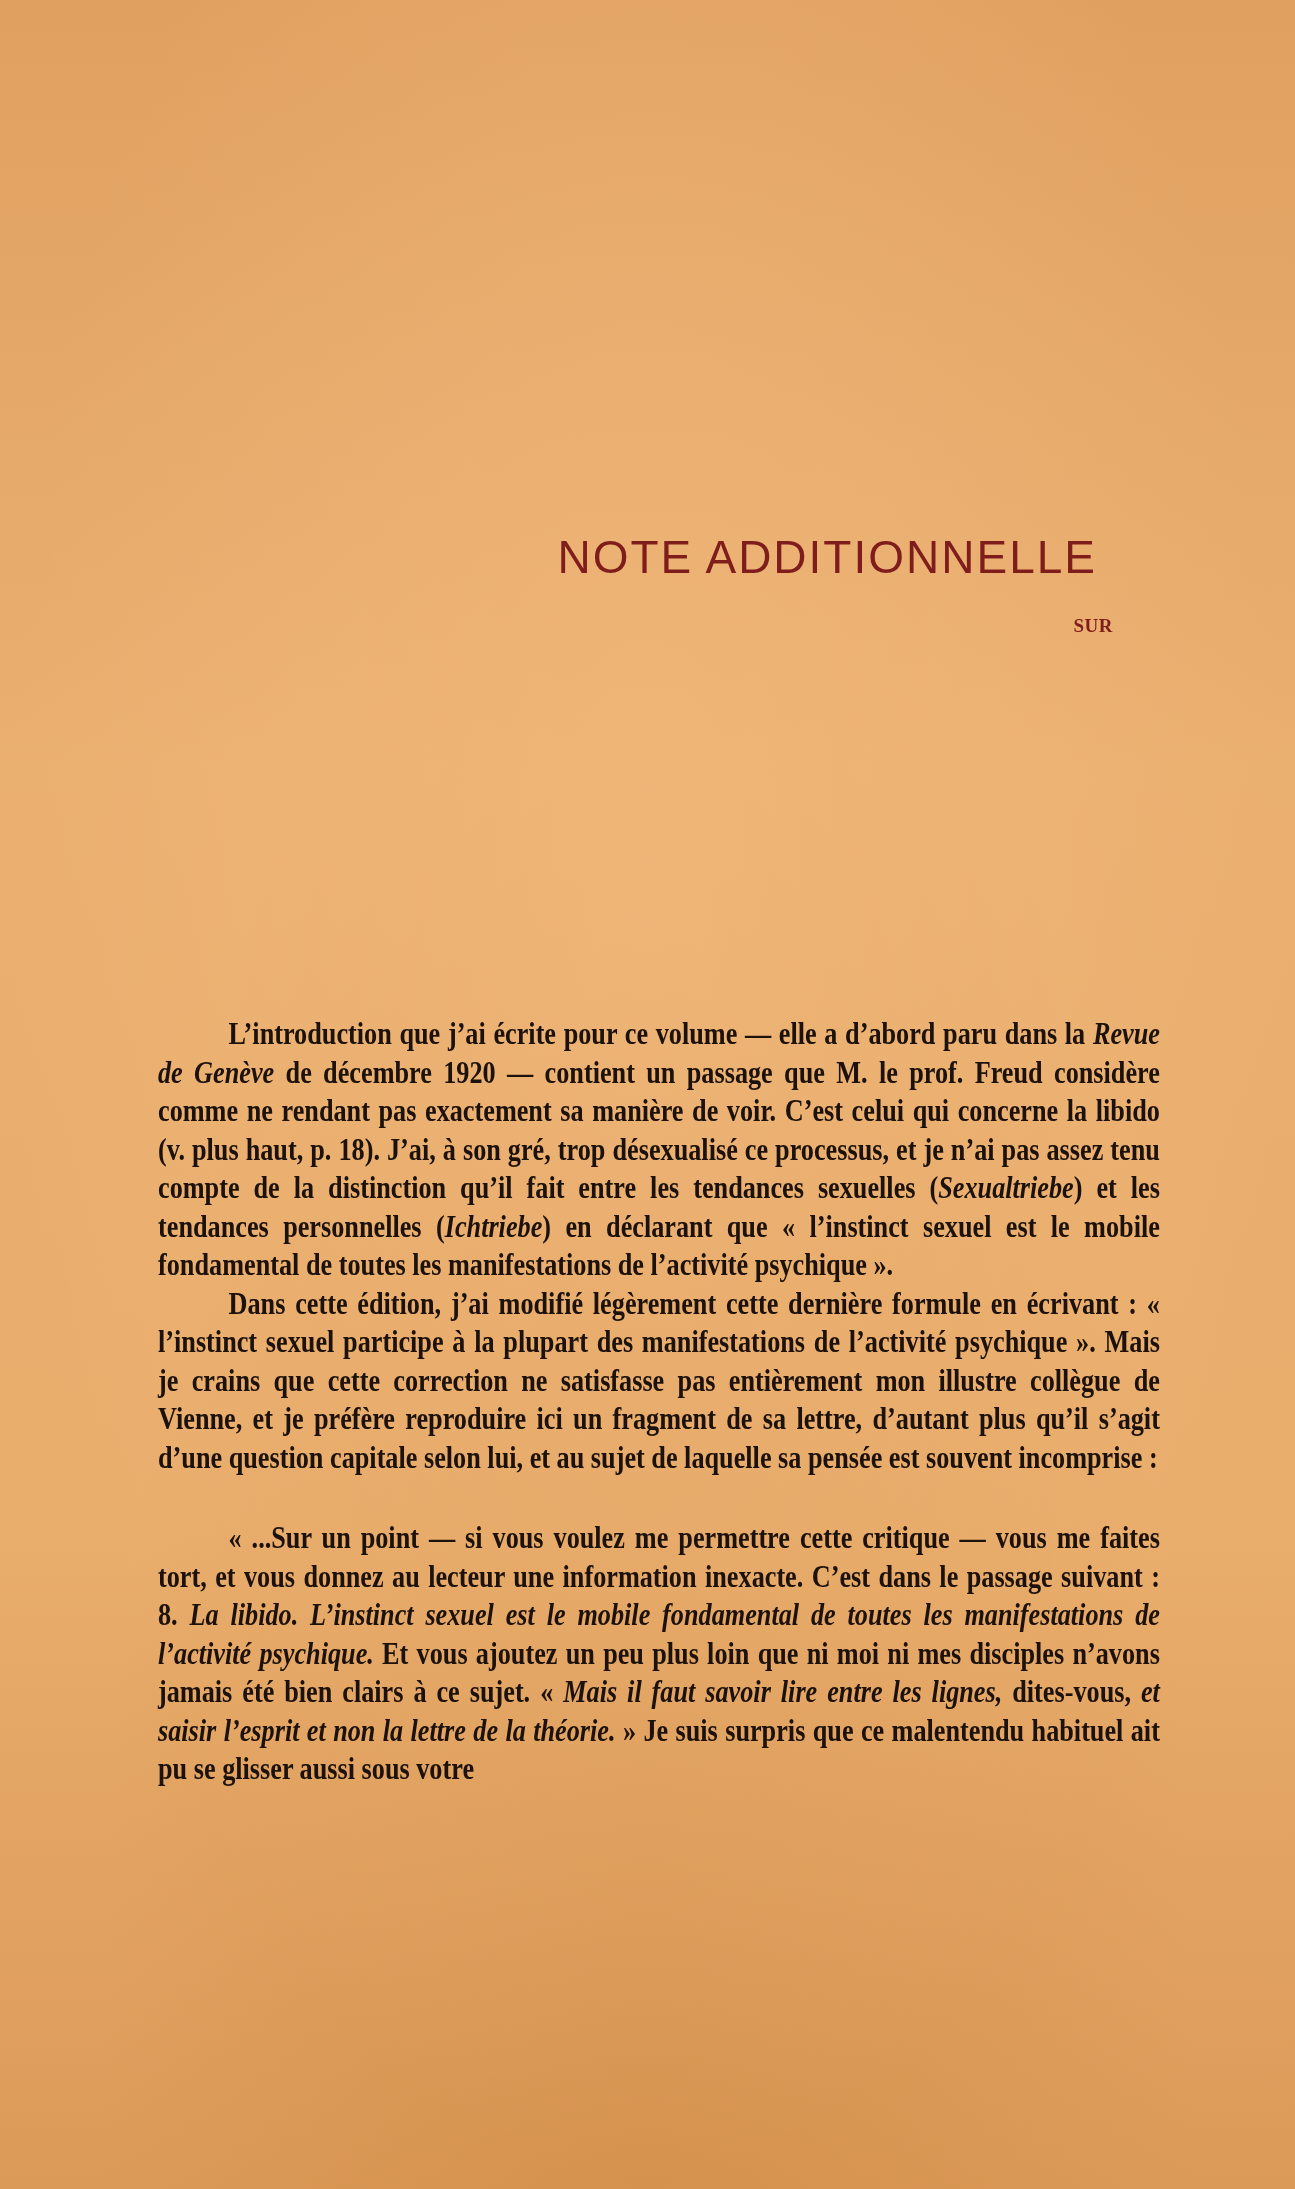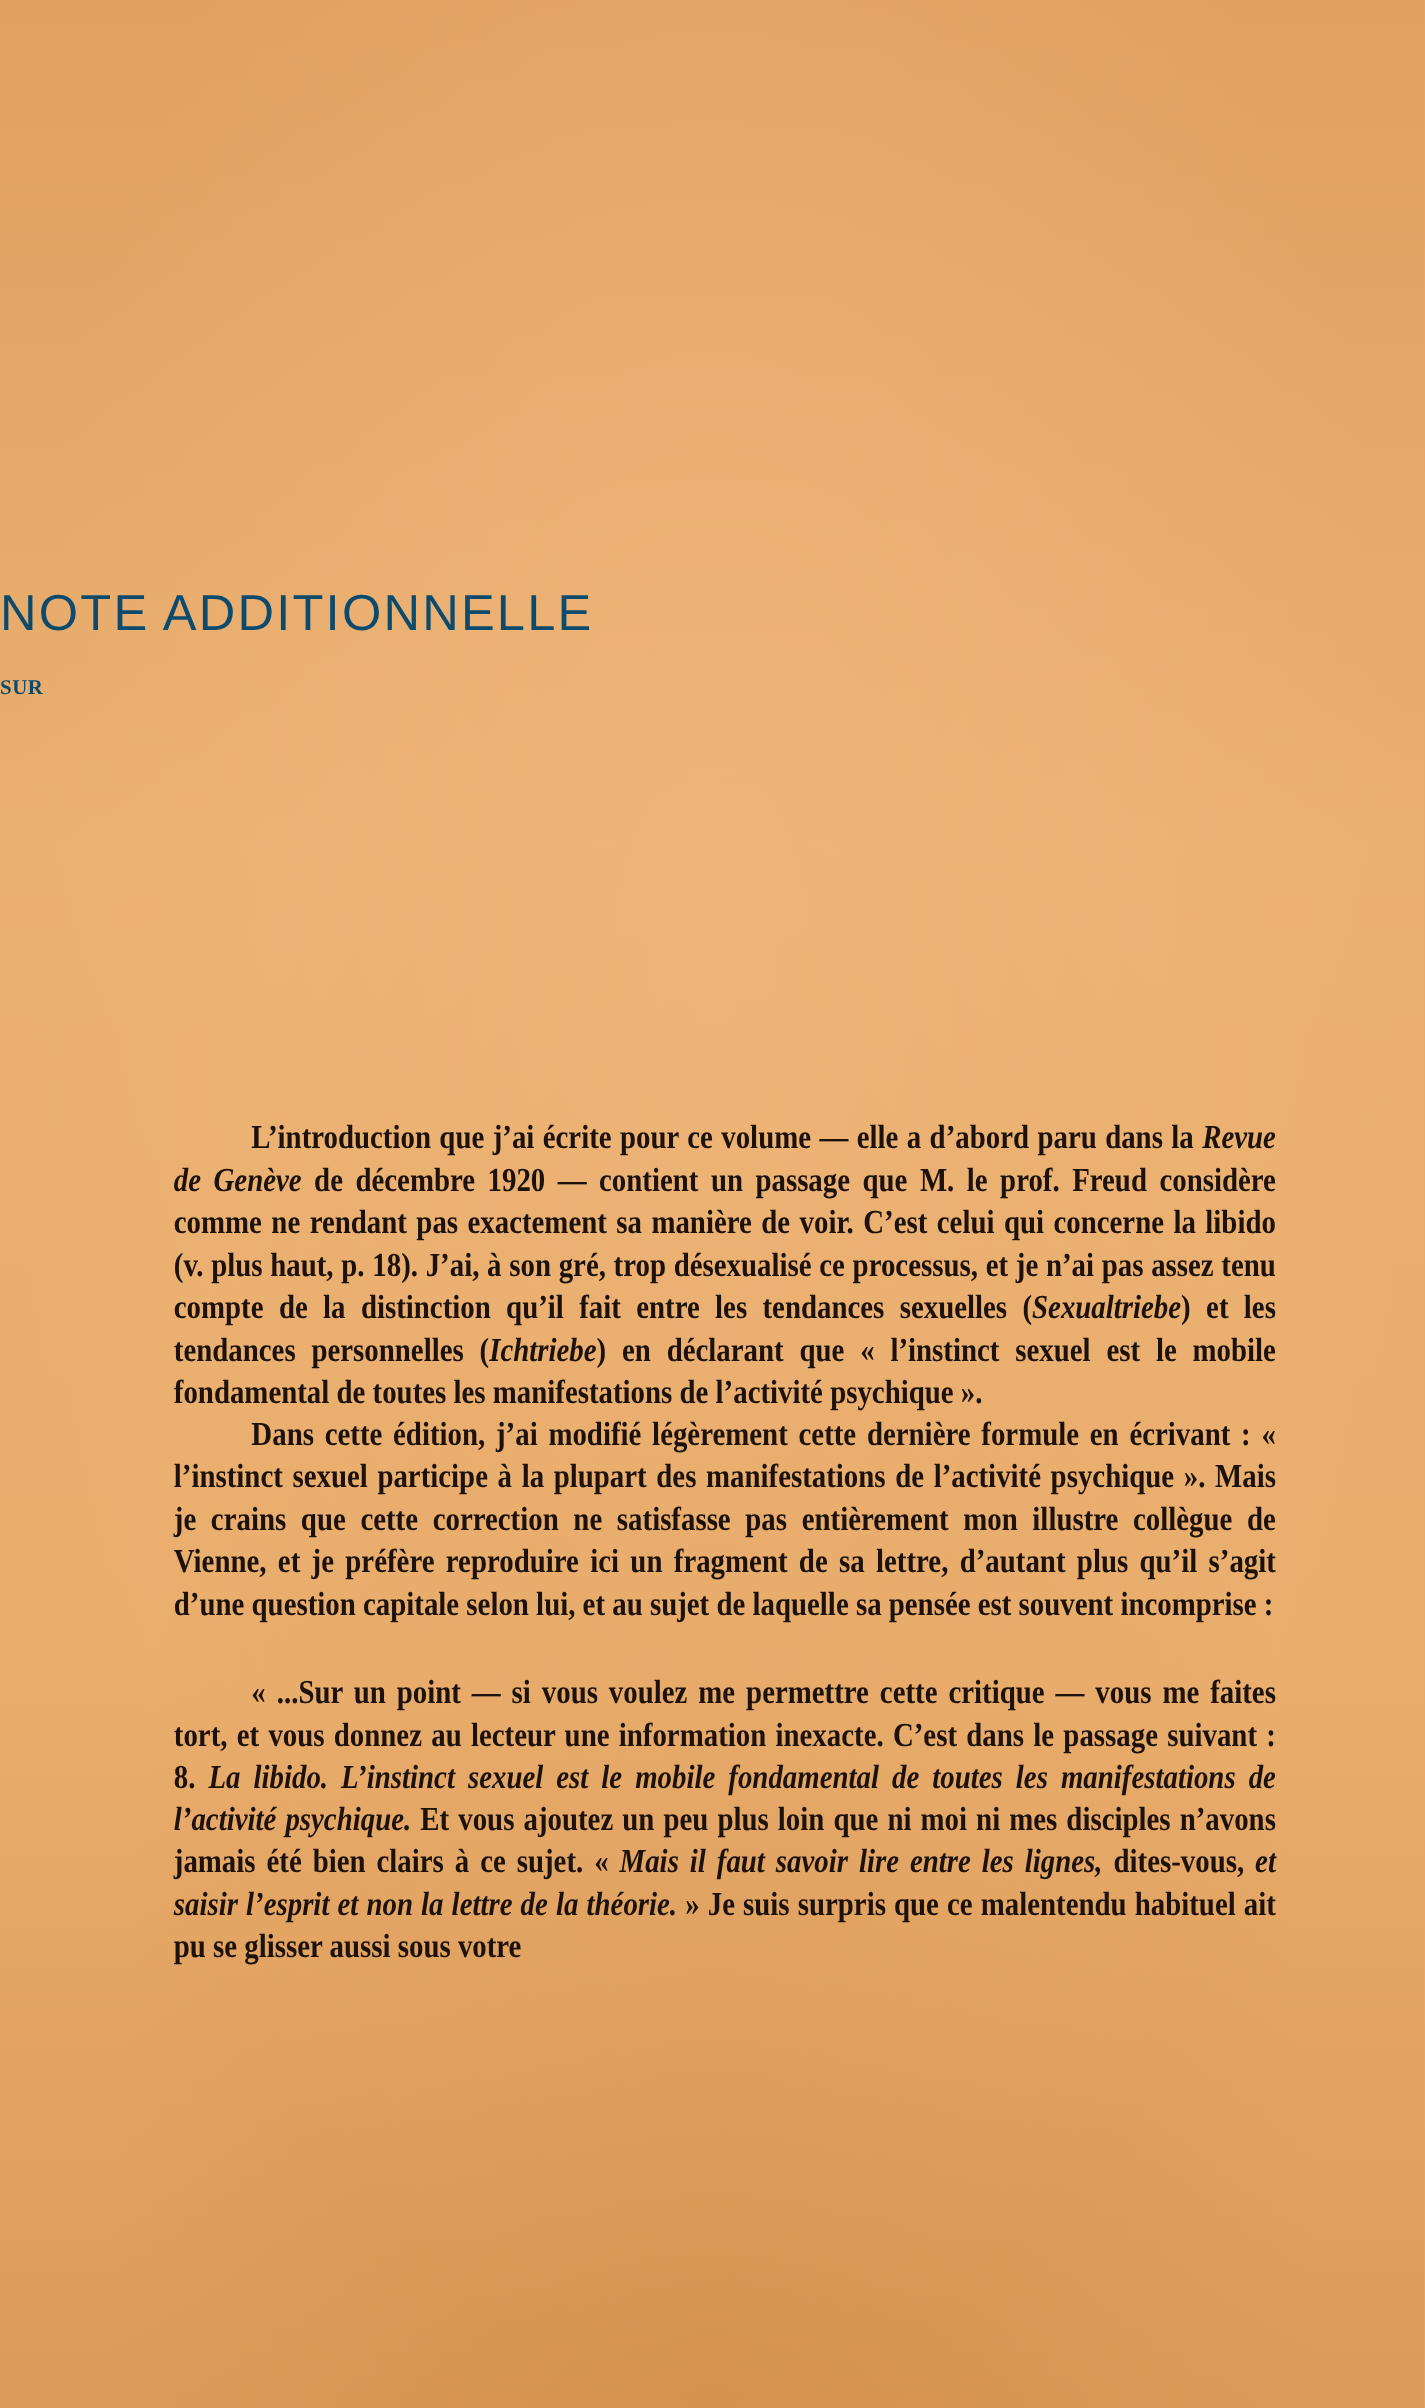--- a/index.html
+++ b/index.html
@@ -9,26 +9,26 @@
     background-image:
       radial-gradient(ellipse at 50% 40%, rgba(245,190,130,0.55) 0%, rgba(232,168,102,0) 70%),
       radial-gradient(ellipse at 50% 100%, rgba(200,130,60,0.35) 0%, rgba(200,130,60,0) 60%),
       linear-gradient(180deg, #e0a060 0%, #eab070 35%, #e9ad6c 70%, #dc9a58 100%);
     position: relative;
     font-family: "Liberation Serif", "DejaVu Serif", serif;
     color: #1d120b;
   }
   .page { position: absolute; left: 0; top: 0; width: 1295px; height: 2189px; }
   .title {
-    position: absolute; left: 0; width: 1097px; text-align: left;
+    position: absolute; left: 0; width: 1097px; text-align: right;
     font-family: "Liberation Sans", "DejaVu Sans", sans-serif;
-    font-weight: normal; color: #0c4a6e; margin: 0;
+    font-weight: normal; color: #7f1d1d; margin: 0;
   }
   .title-1 { top: 530px; font-size: 46px; letter-spacing: 2px; }
-  .title-sur { top: 615px; font-size: 19px; font-weight: bold; letter-spacing: 0.5px; font-family: "Liberation Serif", serif; }
+  .title-sur { top: 615px; font-size: 19px; font-weight: bold; letter-spacing: 0.5px; font-family: "Liberation Serif", serif; padding-left: 16px; }
   .title-2 { top: 680px; font-size: 54px; letter-spacing: 5px; }
   .body {
     position: absolute; left: 158px; width: 1002px; top: 1015px;
     font-size: 30.5px; line-height: 38.5px; text-align: justify;
     font-weight: bold; transform: scaleX(0.86); transform-origin: 0 0;
     width: 1165px;
   }
   .body p { margin: 0; text-indent: 82px; }
   .body p.quote { margin-top: 42px; }
   .body em { font-style: italic; }

